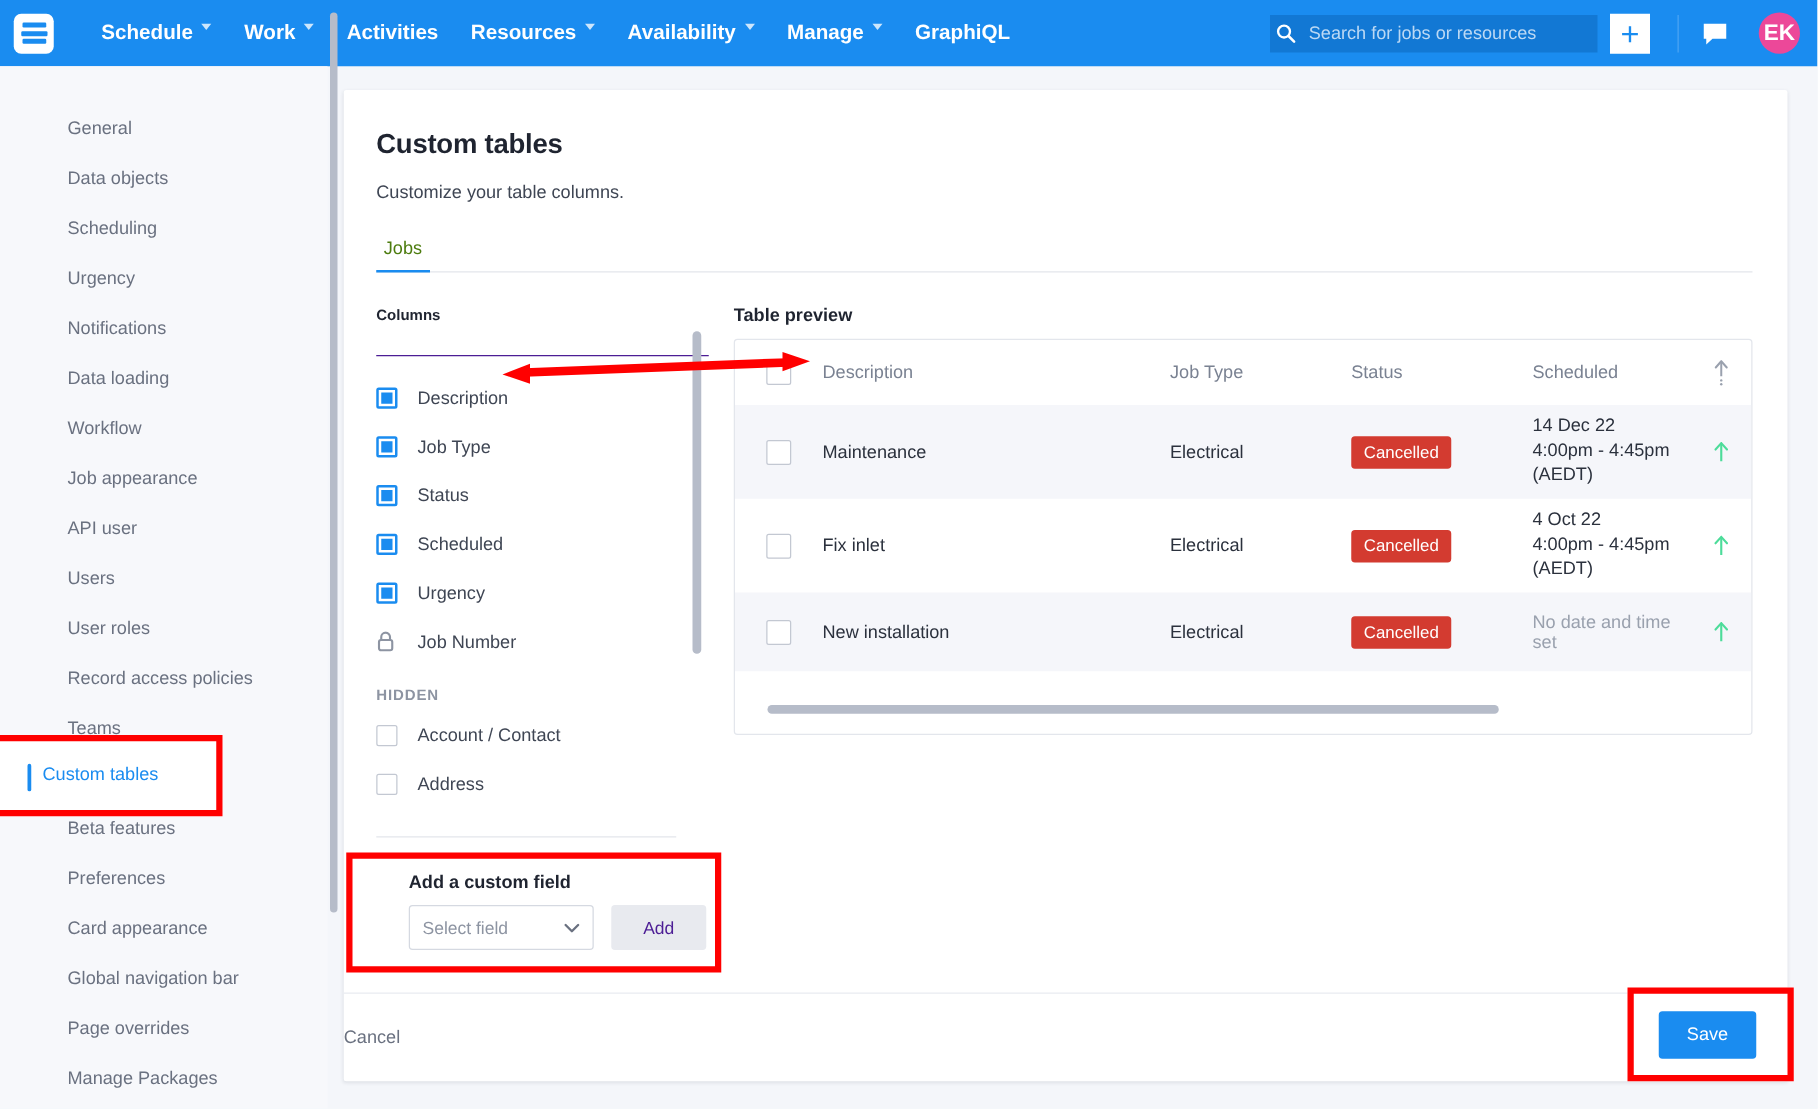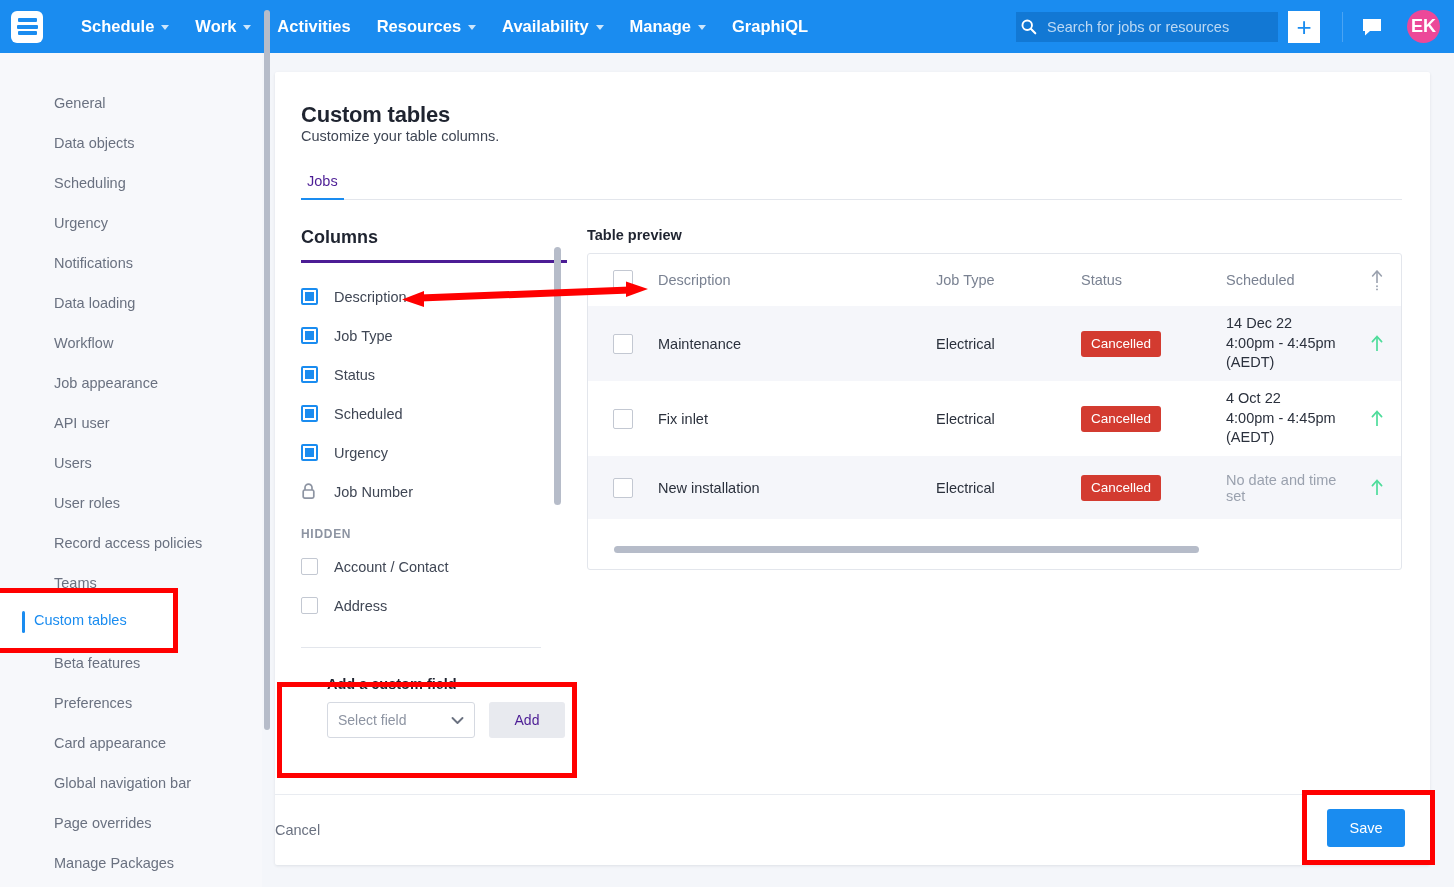--- a/index.html
+++ b/index.html
@@ -22,21 +22,21 @@
     width: 32px; height: 32px; margin-left: 11px;
     background: #ffffff; border-radius: 6px;
     display: flex; flex-direction: column;
     align-items: center; justify-content: center; gap: 2.5px;
     cursor: pointer; flex: 0 0 auto;
   }
   .logo-bar { width: 19px; height: 4px; background: #1a8cf0; border-radius: 1px; }
   .logo-bar.b2 { width: 21px; }
   .nav-items { display: flex; align-items: center; margin-left: 25px; gap: 0; }
   .nav-item {
-    display: flex; align-items: center; gap: 7px;
+    display: flex; gap: 7px;
     color: #ffffff; font-size: 16.5px; font-weight: 700;
     padding: 6px 13px; cursor: pointer; white-space: nowrap;
   }
   .caret-down {
     width: 0; height: 0; border-left: 4.5px solid transparent;
     border-right: 4.5px solid transparent; border-top: 5px solid rgba(255,255,255,.78);
     margin-top: 2px;
   }
   .topbar-right {
     margin-left: auto; display: flex; align-items: center;
@@ -90,39 +90,39 @@
   
   .panel {
     position: absolute; left: 275px; top: 72px;
     width: 1155px; height: 793px;
     background: #ffffff; border-radius: 2px;
     box-shadow: 0 1px 3px rgba(30,40,60,.10);
     overflow: hidden;
   }
   .panel-body { padding: 30px 28px 0 26px; position: relative; height: 722px; }
   .page-title { font-size: 22px; font-weight: 700; color: #1f2430; letter-spacing: -.2px; }
-  .page-sub { font-size: 14.5px; color: #3f4654; }
+  .page-sub { font-size: 14.5px; color: #3f4654; margin-top: 18px; }
 
   .tabs { margin-top: 25px; border-bottom: 1px solid #e3e6ec; display: flex; }
   .tab {
-    font-size: 14.5px; color: #4c1d95; padding: 4px 4px 10px 4px;
+    font-size: 14.5px; color: #4d7c0f; padding: 4px 4px 10px 4px;
     margin-left: 2px; cursor: pointer; position: relative;
   }
   .tab.active::after {
     content: ""; position: absolute; left: -2px; right: -2px; bottom: -1px;
     height: 2.5px; background: #1a8cf0;
   }
 
   .cols-layout { display: flex; margin-top: 27px; }
 
   
   .cols-pane { width: 266px; position: relative; flex: 0 0 auto; }
   .pane-head {
-    font-size: 18px; font-weight: 700; color: #1f2430;
-    padding-bottom: 12px; border-bottom: 3px solid #4c1d95;
+    font-size: 12px; font-weight: 700; color: #1f2430;
+    padding-bottom: 25px; border-bottom: 1px solid #4c1d95;
   }
   .col-rows { padding-top: 14px; }
   .col-row {
     height: 39px; display: flex; align-items: center; gap: 16px;
     cursor: pointer;
   }
   .cbx {
     width: 17px; height: 17px; border: 2px solid #1a8cf0; border-radius: 2px;
     background: #ffffff; position: relative; flex: 0 0 auto;
   }

